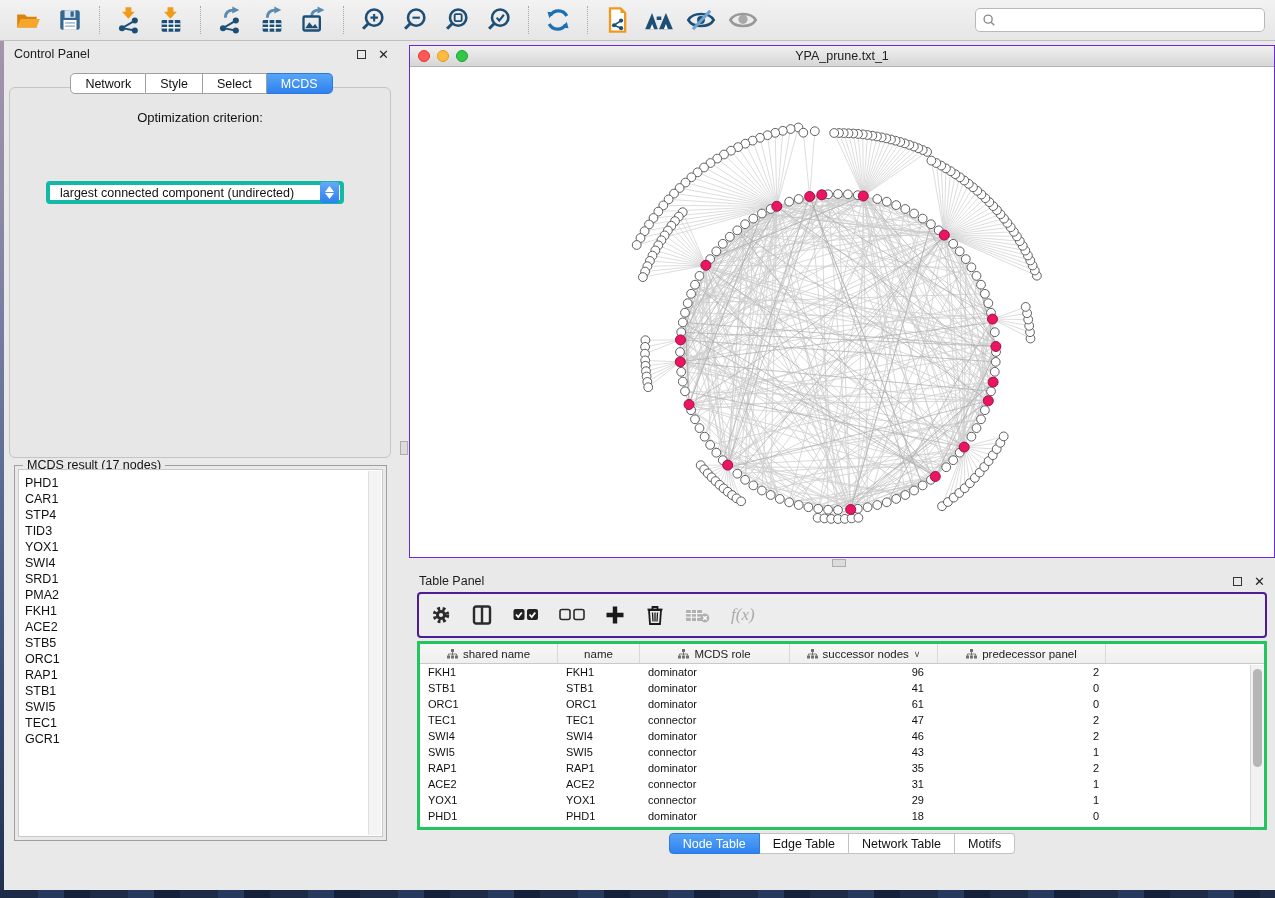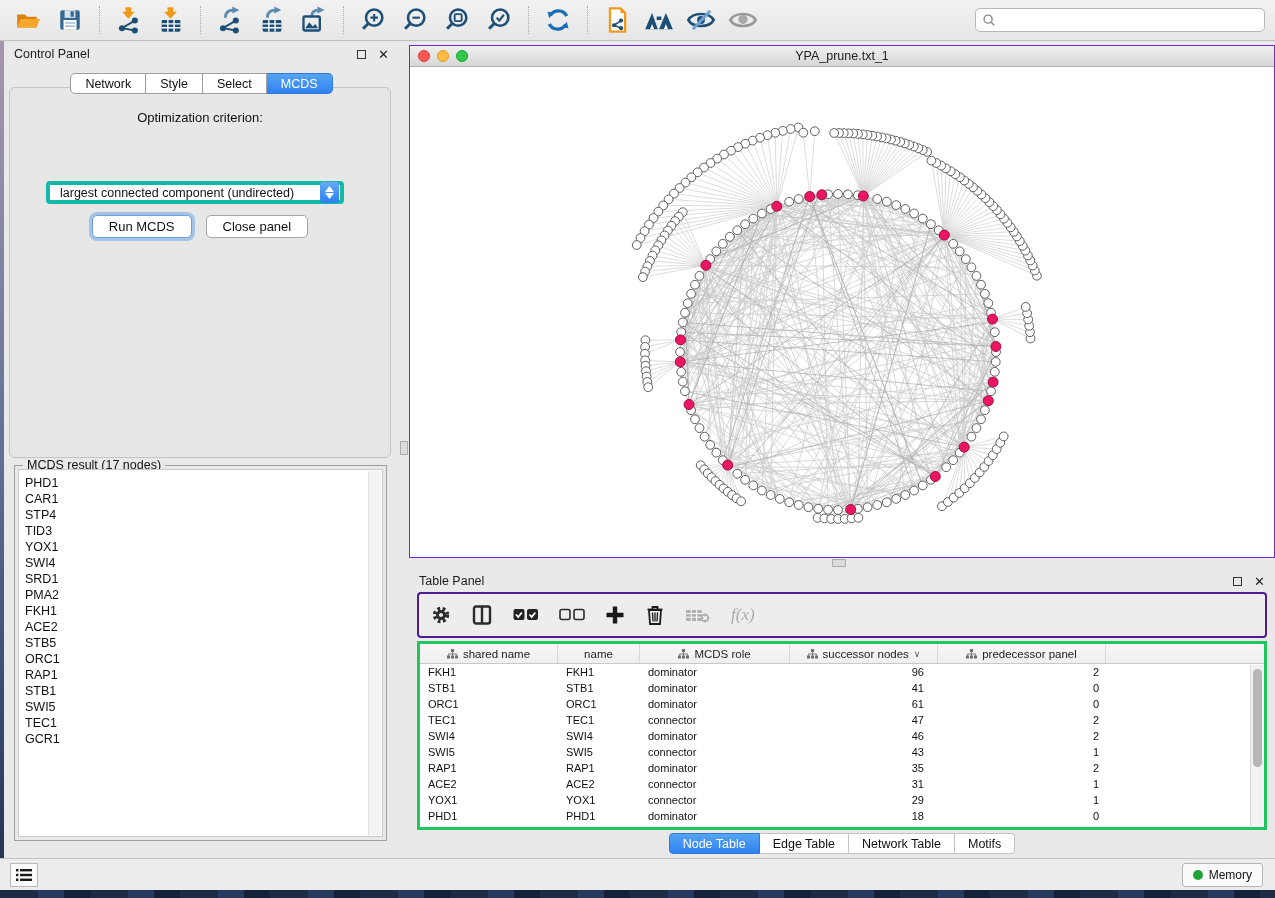--- a/index.html
+++ b/index.html
@@ -294,24 +294,20 @@
       <div class="dropdown">
         <span class="val">largest connected component (undirected)</span>
         <span class="stepper">
           <svg width="9" height="6" viewBox="0 0 9 6">
               <polygon points="4.5,0 9,6 0,6" fill="#fff"></polygon>
             </svg>
           <svg width="9" height="6" viewBox="0 0 9 6">
               <polygon points="0,0 9,0 4.5,6" fill="#fff"></polygon>
             </svg>
         </span>
-      </div>
-      <div class="btn-row">
-        <button class="pbtn focused">Run MCDS</button>
-        <button class="pbtn">Close panel</button>
       </div>
     </div>
     <div class="mcds-fieldset">
       <span class="mcds-legend">MCDS result (17 nodes)</span>
       <div class="mcds-list">
         <div id="mcds-items">
             <div class="mcds-item">PHD1</div>
             <div class="mcds-item">CAR1</div>
             <div class="mcds-item">STP4</div>
             <div class="mcds-item">TID3</div>
@@ -1337,33 +1333,15 @@
         </div>
     </div>
     <div class="bottom-tabs" id="bottom-tabs">
         <div class="btab active">Node Table</div>
         <div class="btab">Edge Table</div>
         <div class="btab">Network Table</div>
         <div class="btab">Motifs</div>
       </div>
   </div>
 
-  <div class="status-bar">
-    <button class="list-btn">
-      <svg width="16" height="14" viewBox="0 0 16 14">
-          <g fill="#1a1a1a">
-            <rect x="0" y="1" width="2.4" height="2.4"></rect>
-            <rect x="4" y="1" width="12" height="2.4"></rect>
-            <rect x="0" y="5.8" width="2.4" height="2.4"></rect>
-            <rect x="4" y="5.8" width="12" height="2.4"></rect>
-            <rect x="0" y="10.6" width="2.4" height="2.4"></rect>
-            <rect x="4" y="10.6" width="12" height="2.4"></rect>
-          </g>
-        </svg>
-    </button>
-    <button class="memory-btn">
-      <span class="memdot"></span>
-      <span>Memory</span>
-    </button>
-  </div>
 
   <div class="desktop-bottom"></div>
 </div>
 
 </body></html>

